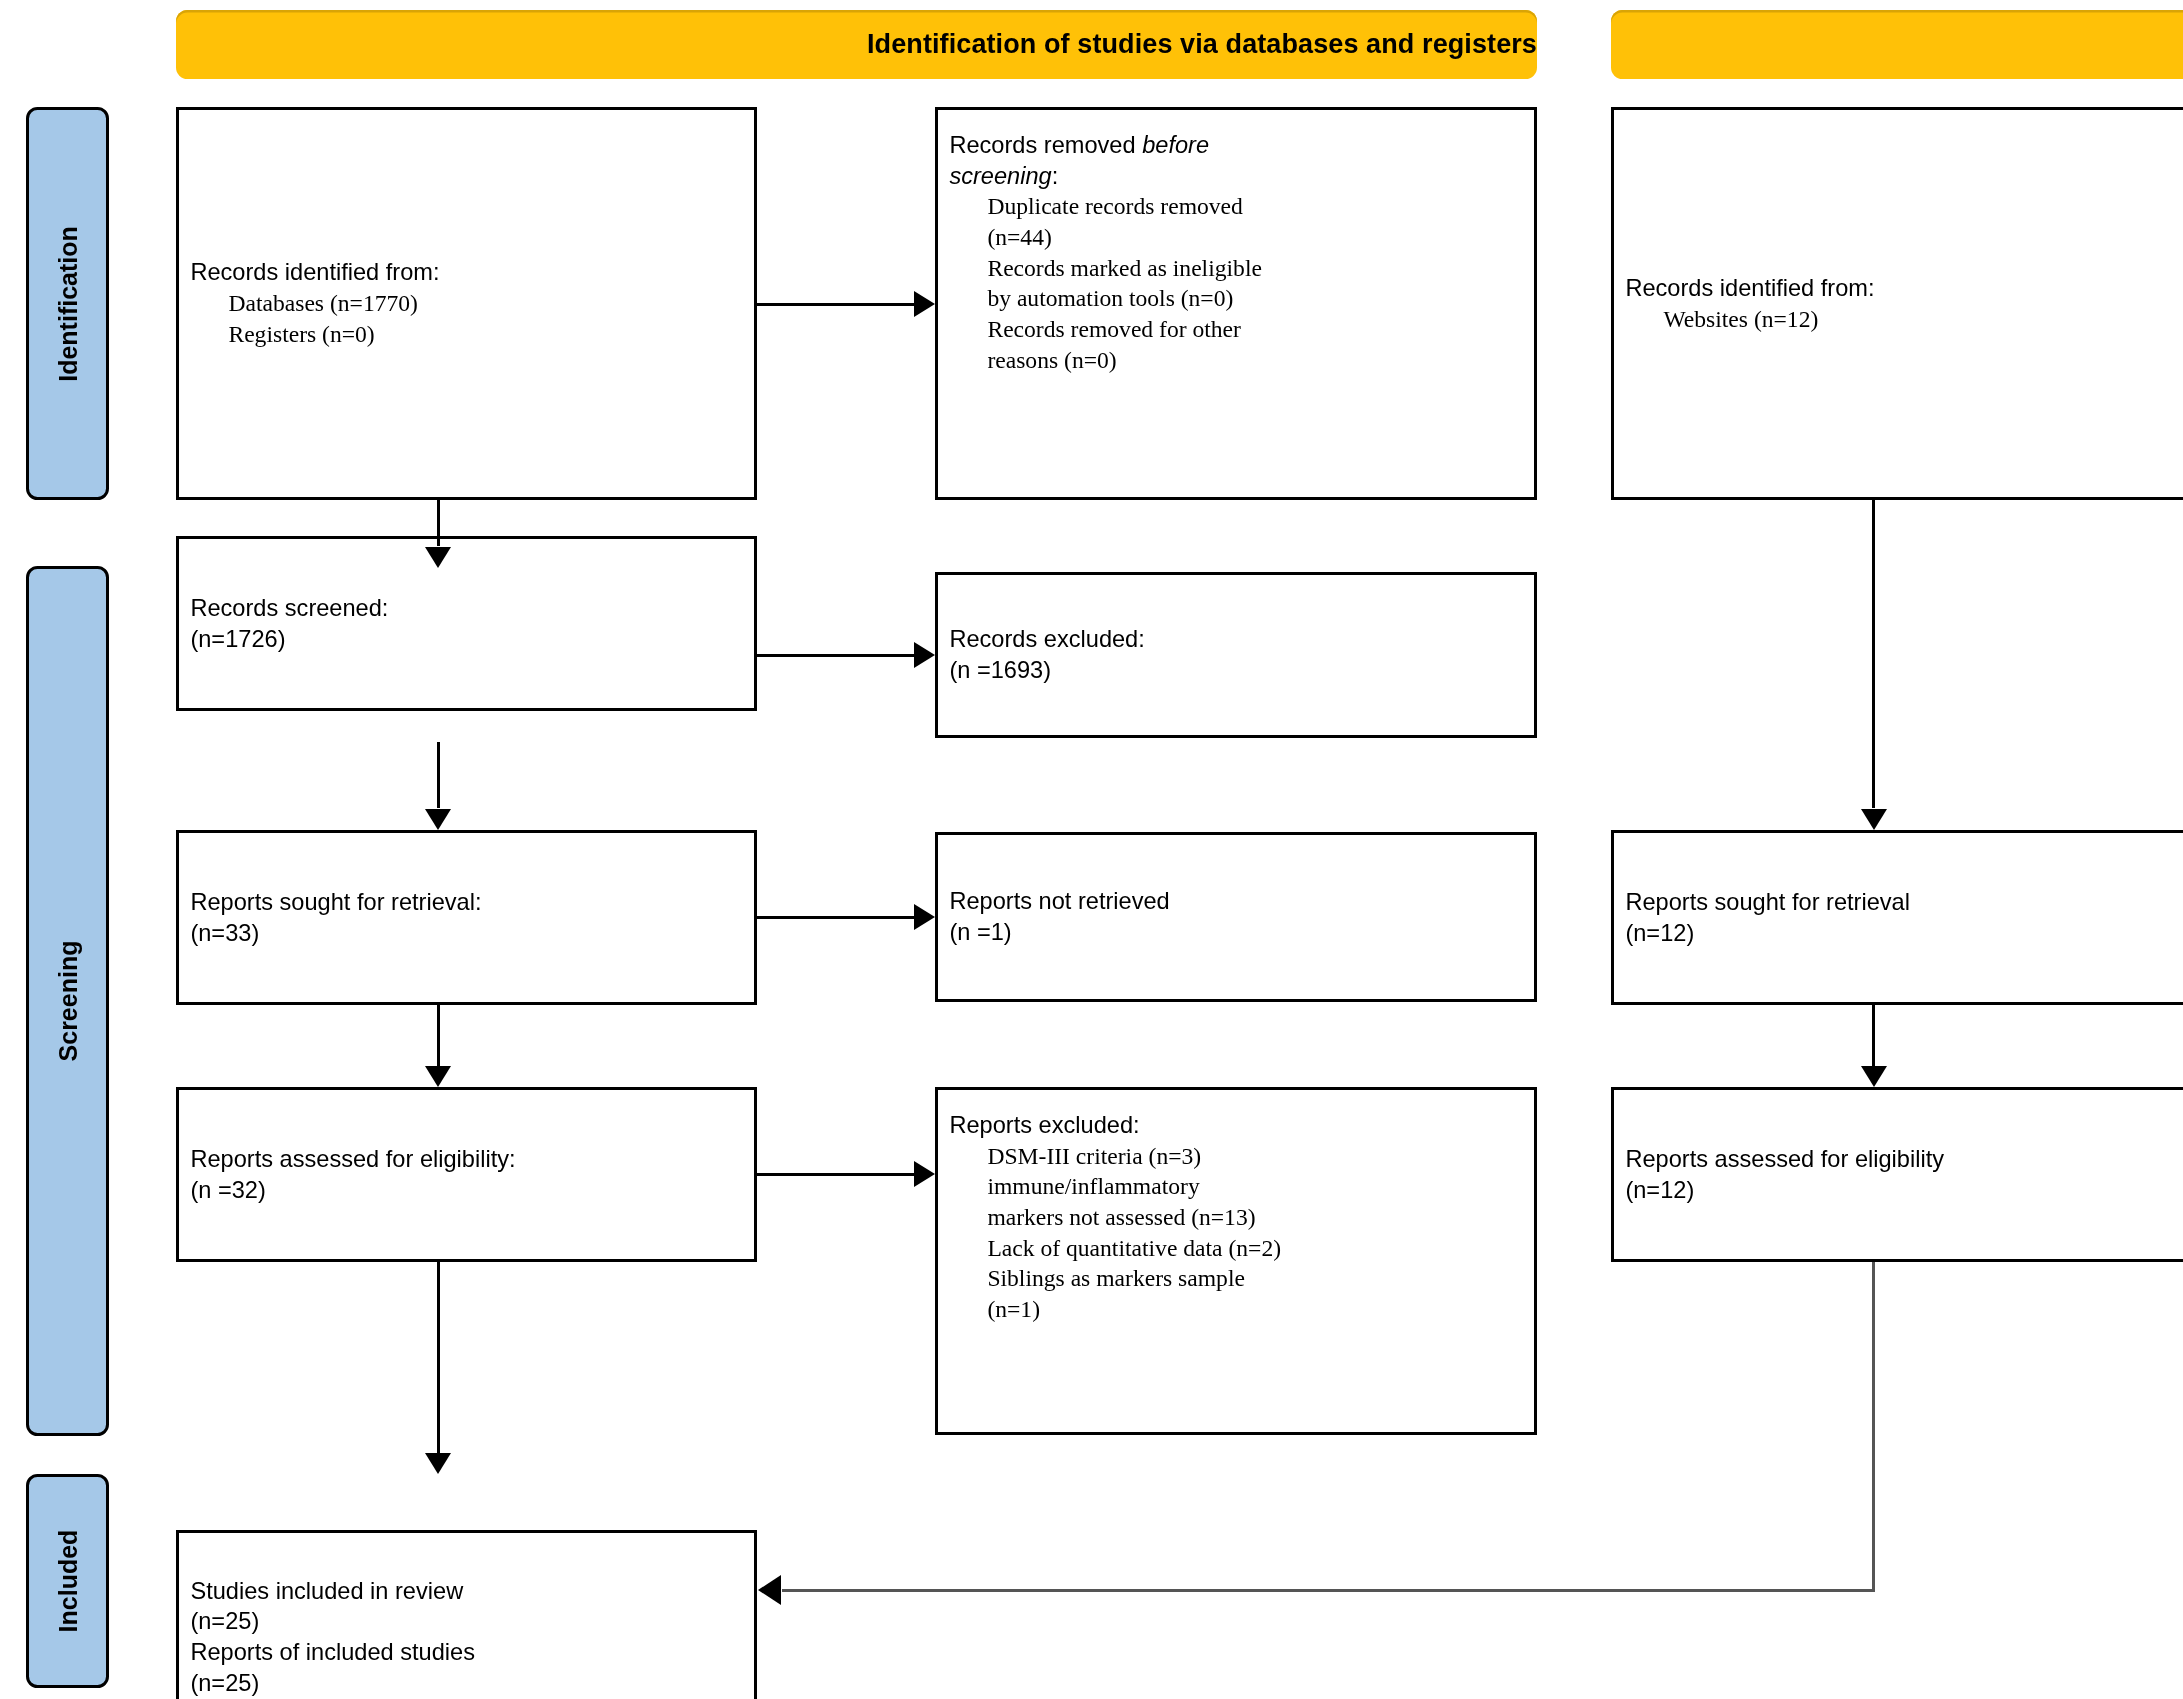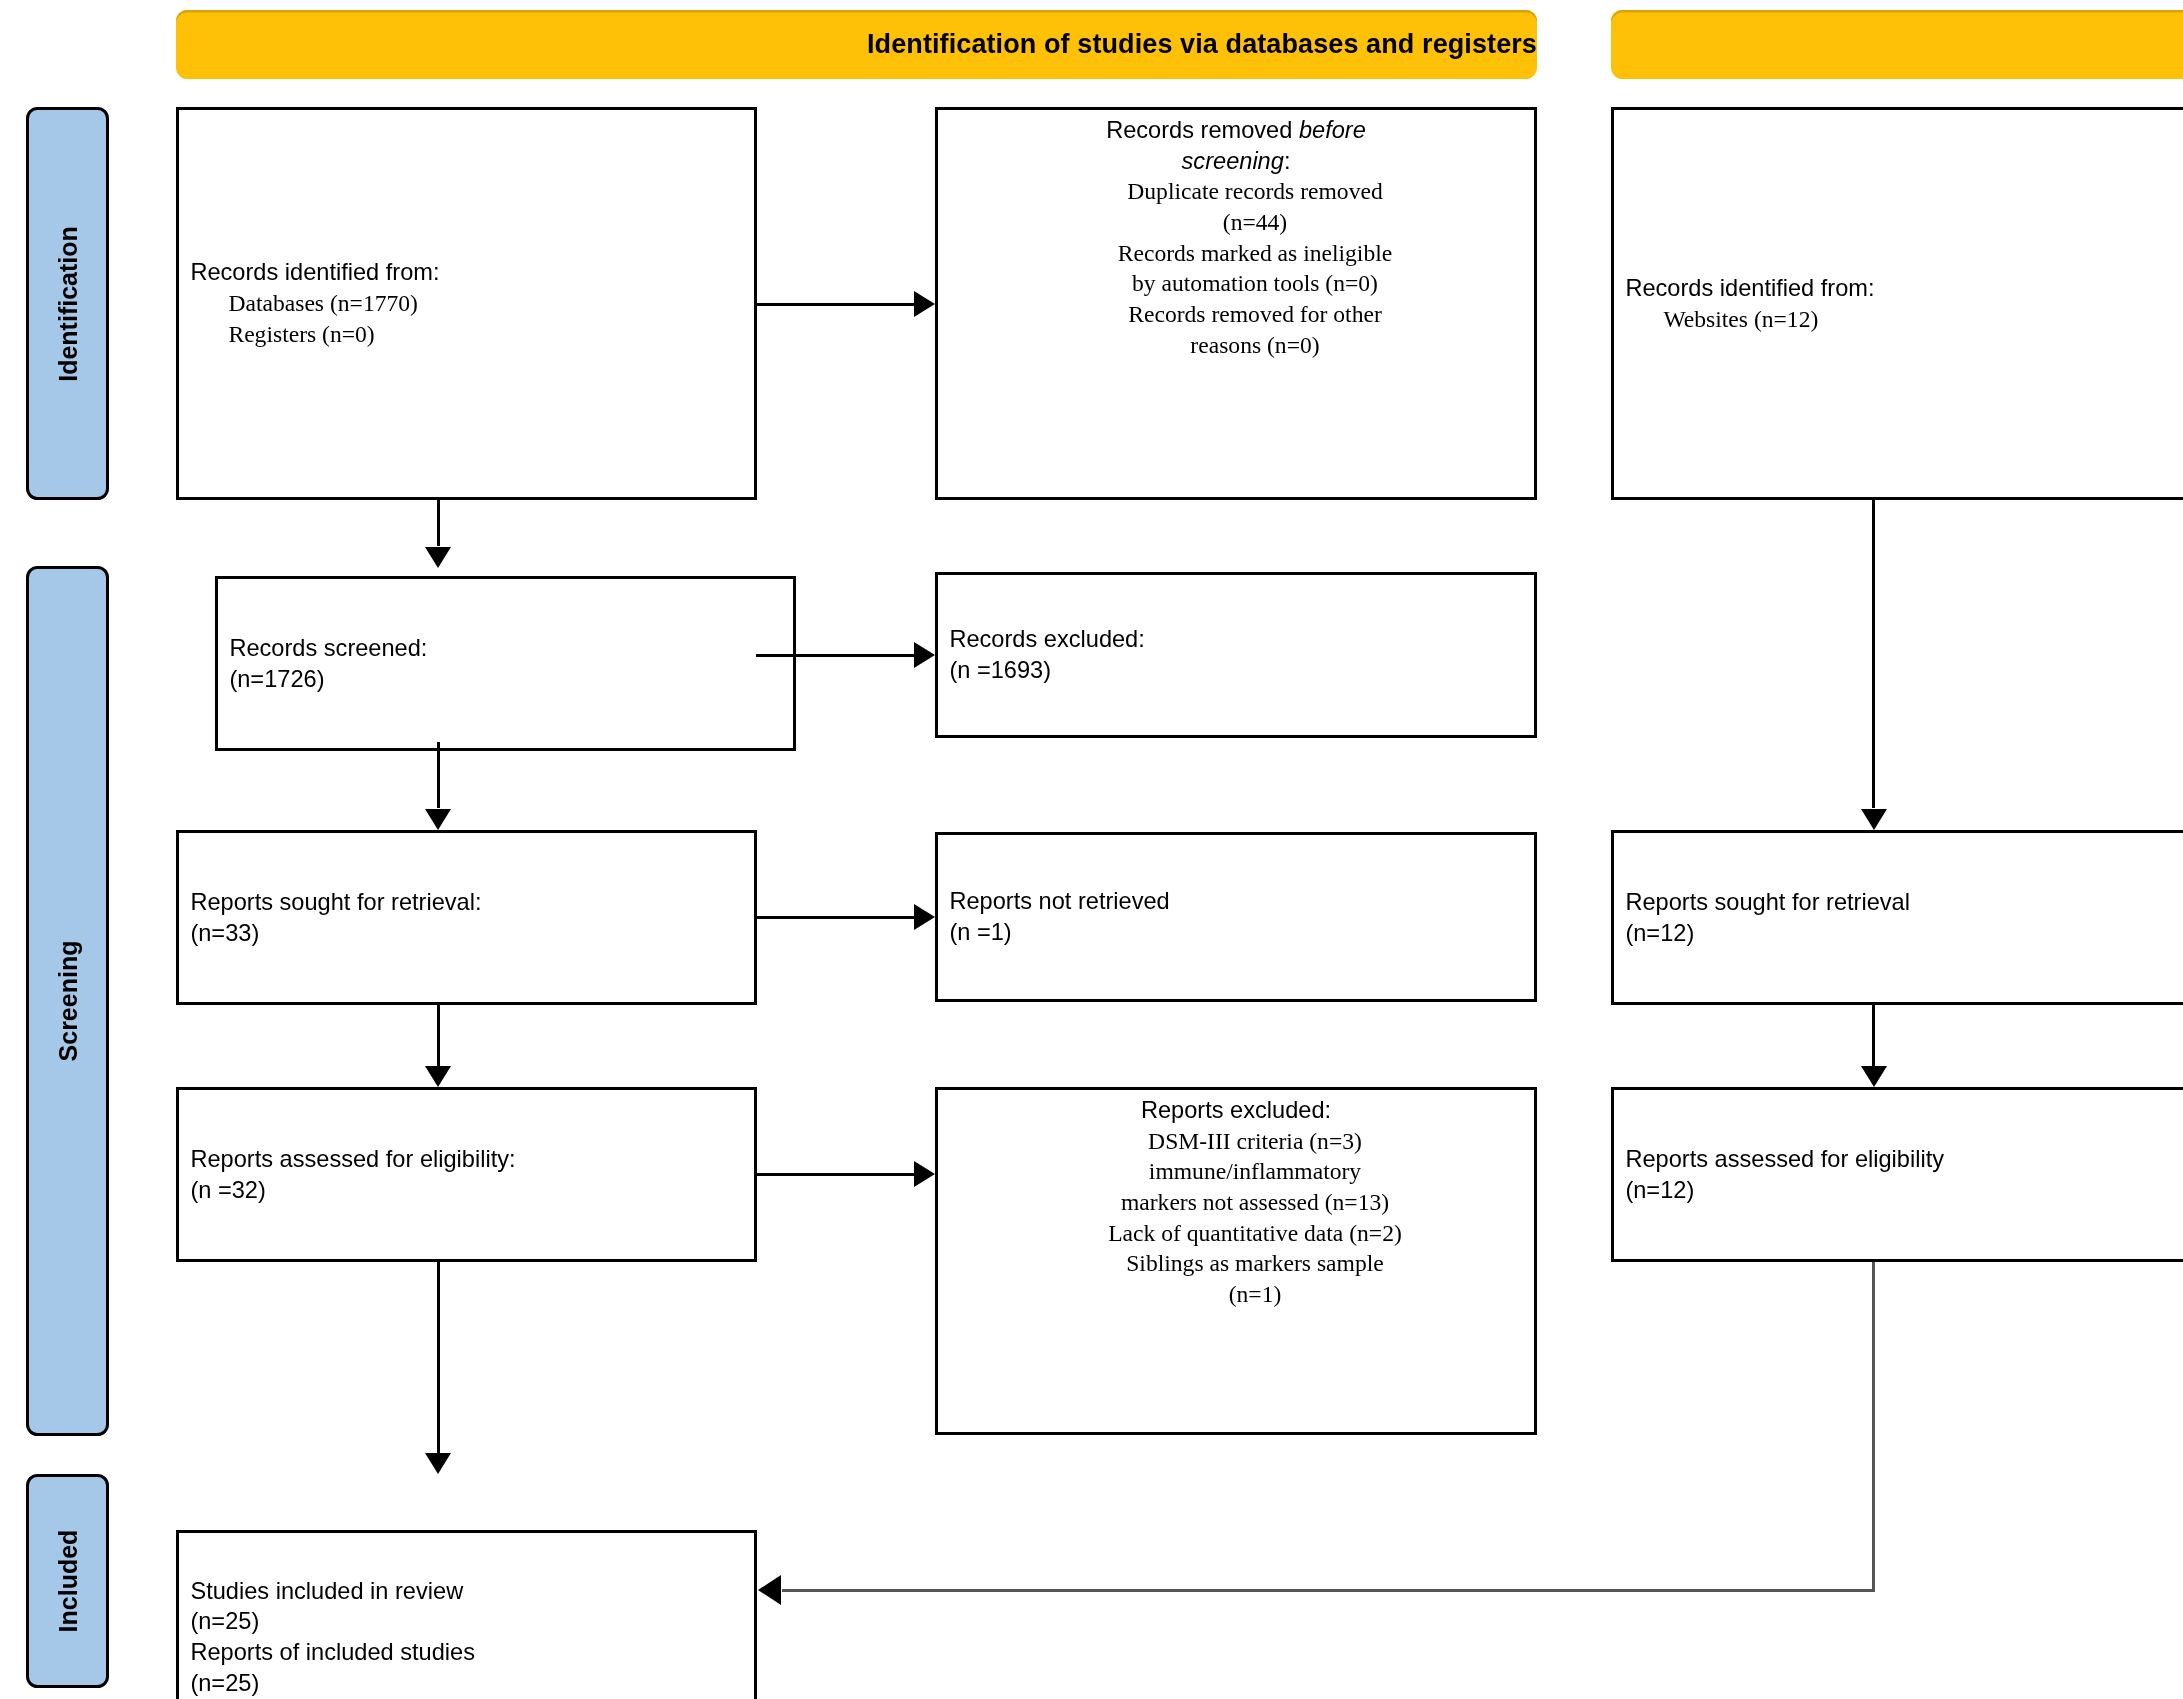--- a/index.html
+++ b/index.html
@@ -51,21 +51,21 @@
     padding:6.1px 11.4px;
   }
   .box .line{
     font-size:23.6px;
     line-height:1.30;
     color:#000;
     white-space:pre;
   }
   .box .line.ind{ padding-left:38px;font-family:Liberation Serif, serif; }
   .box .line em{ font-style:italic; }
-  .box.top{ justify-content:flex-start; padding-top:5px;align-items:center; }
+  .box.top{ justify-content:flex-start; padding-top:20px; }
 
   
   .hline,.vline{position:absolute;background:#000;}
   .hline{height:2.6px;}
   .vline{width:2.6px;}
   .hline.grey,.vline.grey{background:#555;}
   .arrow-r{
     position:absolute;width:0;height:0;
     border-top:13px solid transparent;
     border-bottom:13px solid transparent;
@@ -119,21 +119,21 @@
     <div class="line"><span>Records removed </span><em>before</em></div>
     <div class="line"><em>screening</em><span>:</span></div>
     <div class="line ind">Duplicate records removed</div>
     <div class="line ind">(n=44)</div>
     <div class="line ind">Records marked as ineligible</div>
     <div class="line ind">by automation tools (n=0)</div>
     <div class="line ind">Records removed for other</div>
     <div class="line ind">reasons (n=0)</div>
   </div>
 
-  <div class="box" style="left:176px;top:576px;width:581px;height:175px;margin-left:39px;">
+  <div class="box" style="left:176px;top:536px;width:581px;height:175px;">
     <div class="line">Records screened:</div>
     <div class="line">(n=1726)</div>
   </div>
 
   <div class="box" style="left:935px;top:572px;width:602px;height:166px;">
     <div class="line">Records excluded:</div>
     <div class="line">(n =1693)</div>
   </div>
 
   <div class="box" style="left:176px;top:830px;width:581px;height:175px;">

